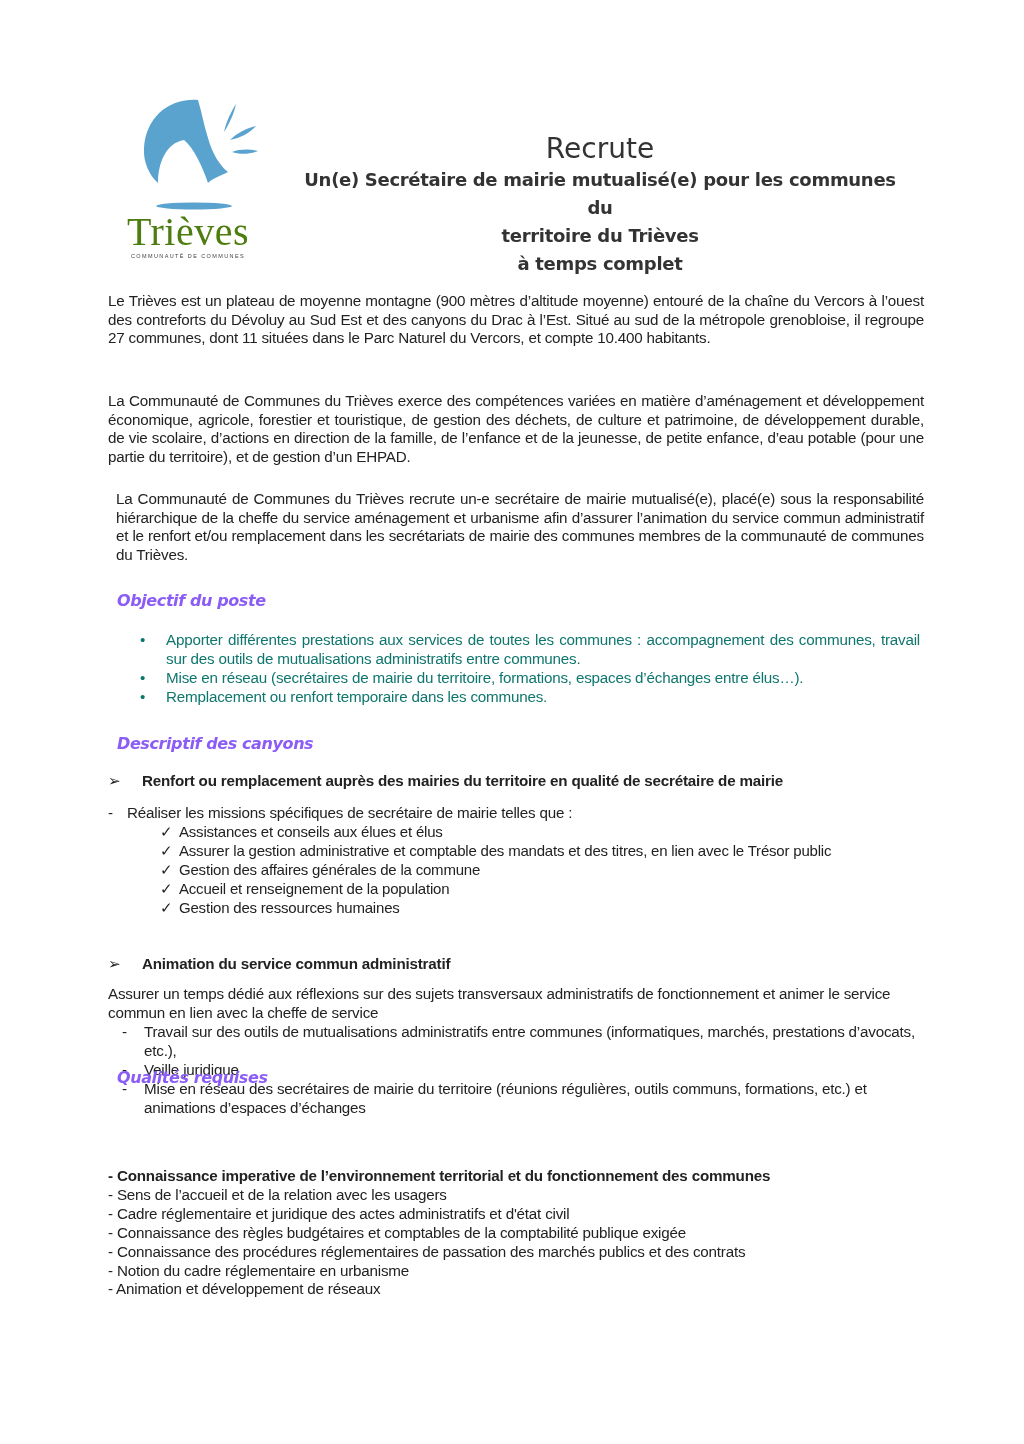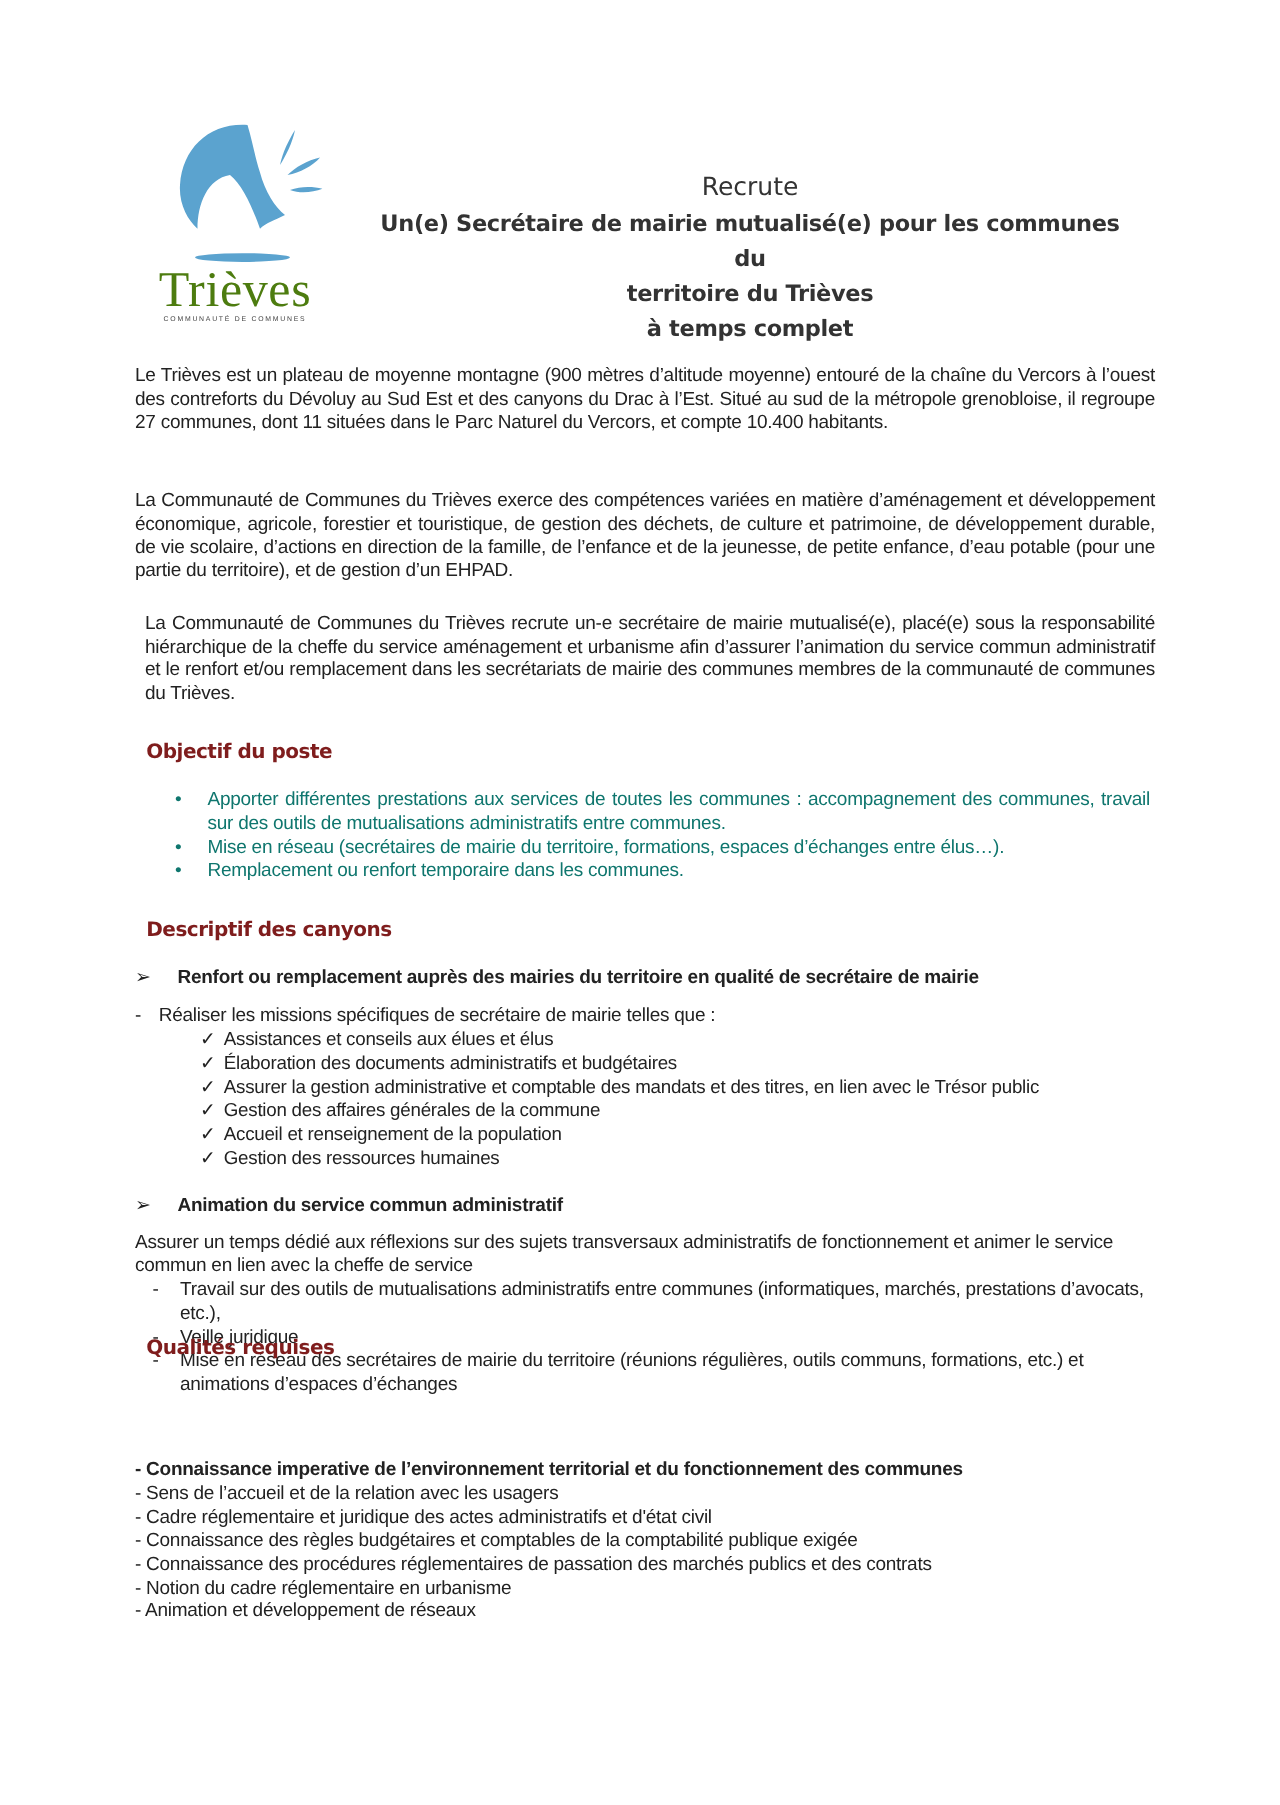--- a/index.html
+++ b/index.html
@@ -5,27 +5,27 @@
   html, body { margin:0; padding:0; background:#ffffff; }
   body { width:1024px; height:1444px; position:relative; overflow:hidden;
          font-family:"Liberation Sans", sans-serif; color:#222; }
   .logo { position:absolute; left:108px; top:88px; width:160px; height:180px; }
   .logo svg { position:absolute; left:20px; top:0; }
   .logo-name { position:absolute; left:0; top:124px; width:160px; text-align:center;
                font-family:"Liberation Serif", serif; font-size:40px; color:#4d7c0f; letter-spacing:0.5px; line-height:40px; }
   .logo-sub { position:absolute; left:0; top:165px; width:160px; text-align:center;
               font-size:5.5px; letter-spacing:1.4px; color:#444; }
   .title-block { position:absolute; left:290px; top:132px; width:620px; text-align:center; }
-  .title-main { font-family:"DejaVu Sans", sans-serif; font-size:20px; color:#333; line-height:34px; }
+  .title-main { font-family:"DejaVu Sans", sans-serif; font-size:28px; color:#333; line-height:34px; }
   .title-sub { font-family:"DejaVu Sans", sans-serif; font-weight:bold; font-size:18px; color:#333; line-height:28px; letter-spacing:-0.3px; }
   .p { position:absolute; left:108px; width:816px; font-size:15.2px; line-height:18.6px;
        text-align:justify; color:#222; letter-spacing:-0.2px; }
   .p.indent { left:116px; width:808px; }
-  .h { position:absolute; left:117px; font-family:"DejaVu Sans", sans-serif; font-weight:bold;
-       font-size:16px; color:#7f1d1d; letter-spacing:-0.4px; }
+  .h { position:absolute; left:117px; font-family:"DejaVu Sans", sans-serif; font-style:italic; font-weight:bold;
+       font-size:16px; color:#8b5cf6; letter-spacing:-0.4px; }
   .bullets { position:absolute; left:140px; top:630px; width:780px; font-size:15.2px; line-height:19px; color:#0f766e; letter-spacing:-0.2px; }
   .bullets li { list-style:none; position:relative; padding-left:26px; text-align:justify; }
   .bullets li::before { content:"•"; position:absolute; left:0; top:0; }
   .arrow-item { position:absolute; left:108px; font-size:15.2px; font-weight:bold; color:#222; letter-spacing:-0.2px; }
   .arrow-item .glyph { display:inline-block; width:34px; font-weight:normal; }
   .dash-line { position:absolute; font-size:15.2px; line-height:19px; color:#222; letter-spacing:-0.2px; }
   .checks { position:absolute; left:160px; top:822px; font-size:15px; line-height:19px; color:#222; letter-spacing:-0.2px; }
   .checks div .ck { display:inline-block; width:19px; }
   .sublist { position:absolute; left:122px; top:1022px; width:800px; font-size:15.2px; line-height:19px; color:#222; letter-spacing:-0.2px; }
   .sublist .it { position:relative; padding-left:22px; }
@@ -69,21 +69,20 @@
 <div class="h" style="top:734px;">Descriptif des canyons</div>
 
 <div class="arrow-item" style="top:772px;">
   <span class="glyph">➢</span><span>Renfort ou remplacement auprès des mairies du territoire en qualité de secrétaire de mairie</span>
 </div>
 <div class="dash-line" style="left:108px; top:803px;">
   <span style="display:inline-block;width:19px;">-</span><span>Réaliser les missions spécifiques de secrétaire de mairie telles que :</span>
 </div>
 <div class="checks">
   <div><span class="ck">✓</span><span>Assistances et conseils aux élues et élus</span></div>
-  <div><span class="ck">✓</span><span>Élaboration des documents administratifs et budgétaires</span></div>
   <div><span class="ck">✓</span><span>Assurer la gestion administrative et comptable des mandats et des titres, en lien avec le Trésor public</span></div>
   <div><span class="ck">✓</span><span>Gestion des affaires générales de la commune</span></div>
   <div><span class="ck">✓</span><span>Accueil et renseignement de la population</span></div>
   <div><span class="ck">✓</span><span>Gestion des ressources humaines</span></div>
 </div>
 
 <div class="arrow-item" style="top:955px;">
   <span class="glyph">➢</span><span>Animation du service commun administratif</span>
 </div>
 <div class="dash-line" style="left:108px; top:984px; width:816px;">Assurer un temps dédié aux réflexions sur des sujets transversaux administratifs de fonctionnement et animer le service commun en lien avec la cheffe de service</div>

